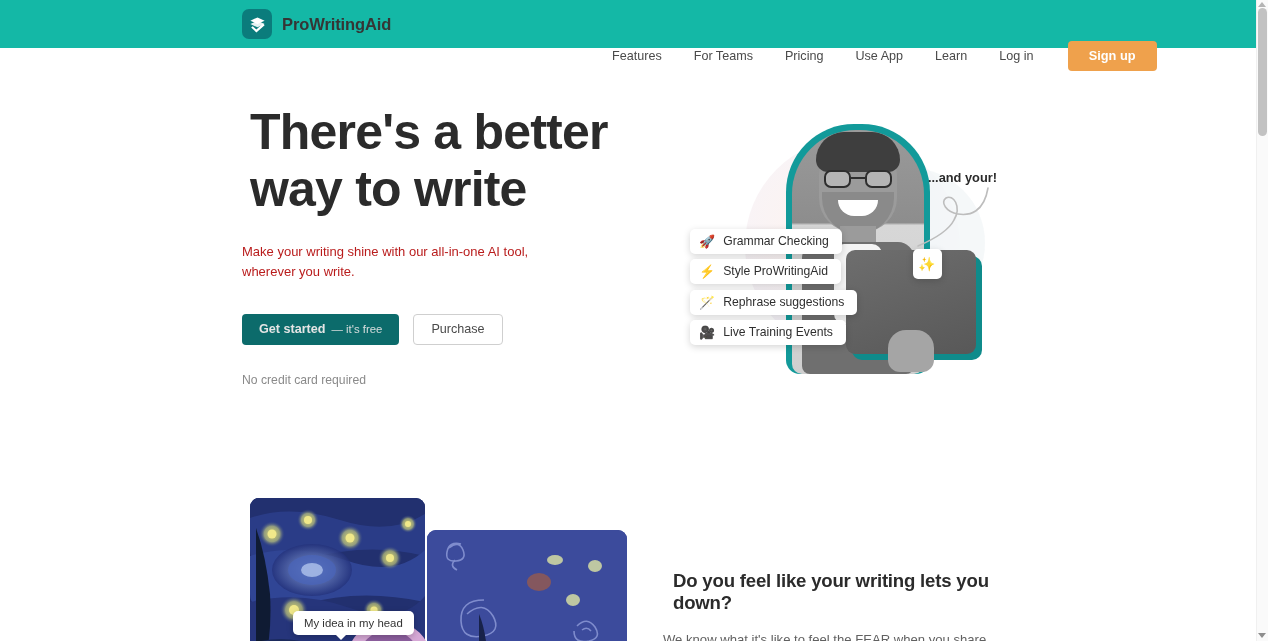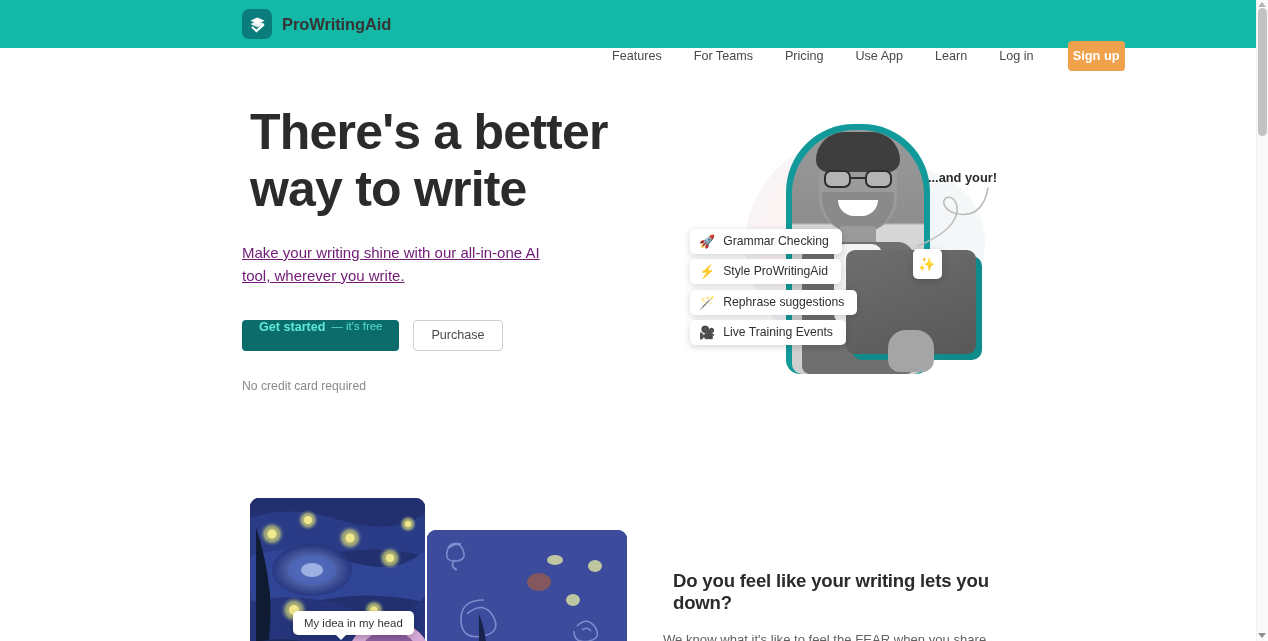--- a/index.html
+++ b/index.html
@@ -77,21 +77,21 @@
     line-height: 1;
   }
   .btn-signup {
     margin-left: 14px;
     background: #efa14c;
     color: #ffffff;
     font-size: 12.8px;
     font-weight: bold;
     border: none;
     border-radius: 4px;
-    padding: 9px 5px;
+    padding: 9px 21px;
     cursor: pointer;
     line-height: 1;
     white-space: nowrap;
   }
 
   
   .hero-copy {
     position: absolute;
     left: 242px;
     top: 96px;
@@ -100,44 +100,43 @@
   .hero-title {
     margin: 8px;
     font-size: 50px;
     line-height: 1.14;
     font-weight: bold;
     color: #2b2b2b;
     letter-spacing: -0.8px;
   }
   .hero-sub {
     margin: 24px 0 0 0;
-    font-size: 15px;
+    font-size: 13px;
     line-height: 1.53;
-    color: #701a75;
+    color: #b91c1c;
     width: 330px;
-    text-decoration: underline;
   }
   .hero-actions {
     margin-top: 32px;
     display: flex;
     align-items: center;
     gap: 14px;
   }
   .btn-get-started {
     background: #0c6b6b;
-    color: #5eead4;
+    color: #e5e5e5;
     border: none;
     border-radius: 4px;
     padding: 0 17px;
     height: 31px;
     font-size: 12.6px;
     font-weight: bold;
     cursor: pointer;
     display: inline-flex;
-    align-items: flex-start;
+    align-items: center;
     gap: 6px;
     white-space: nowrap;
   }
   .btn-get-started .free {
     font-weight: normal;
     font-size: 11.4px;
     opacity: 0.92;
   }
   .btn-purchase {
     background: #ffffff;

